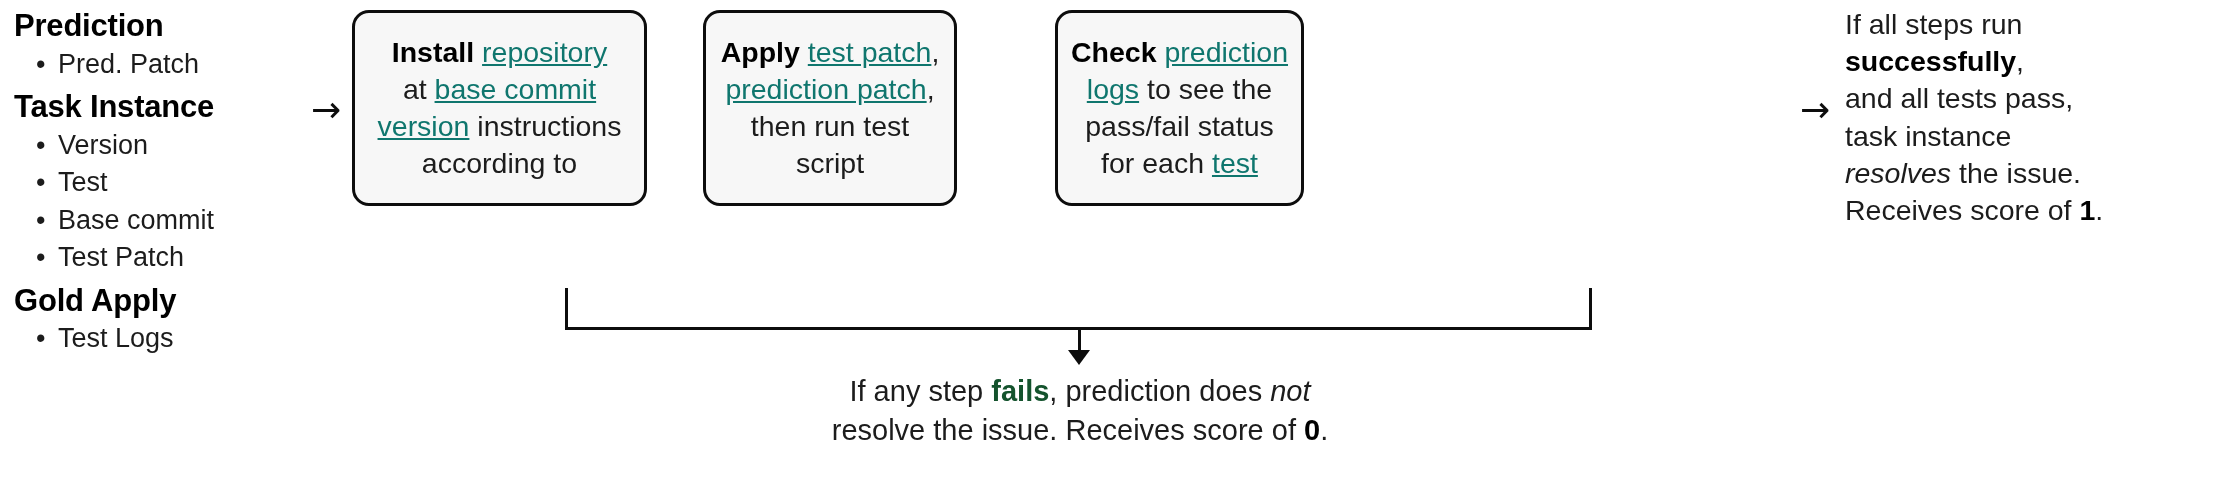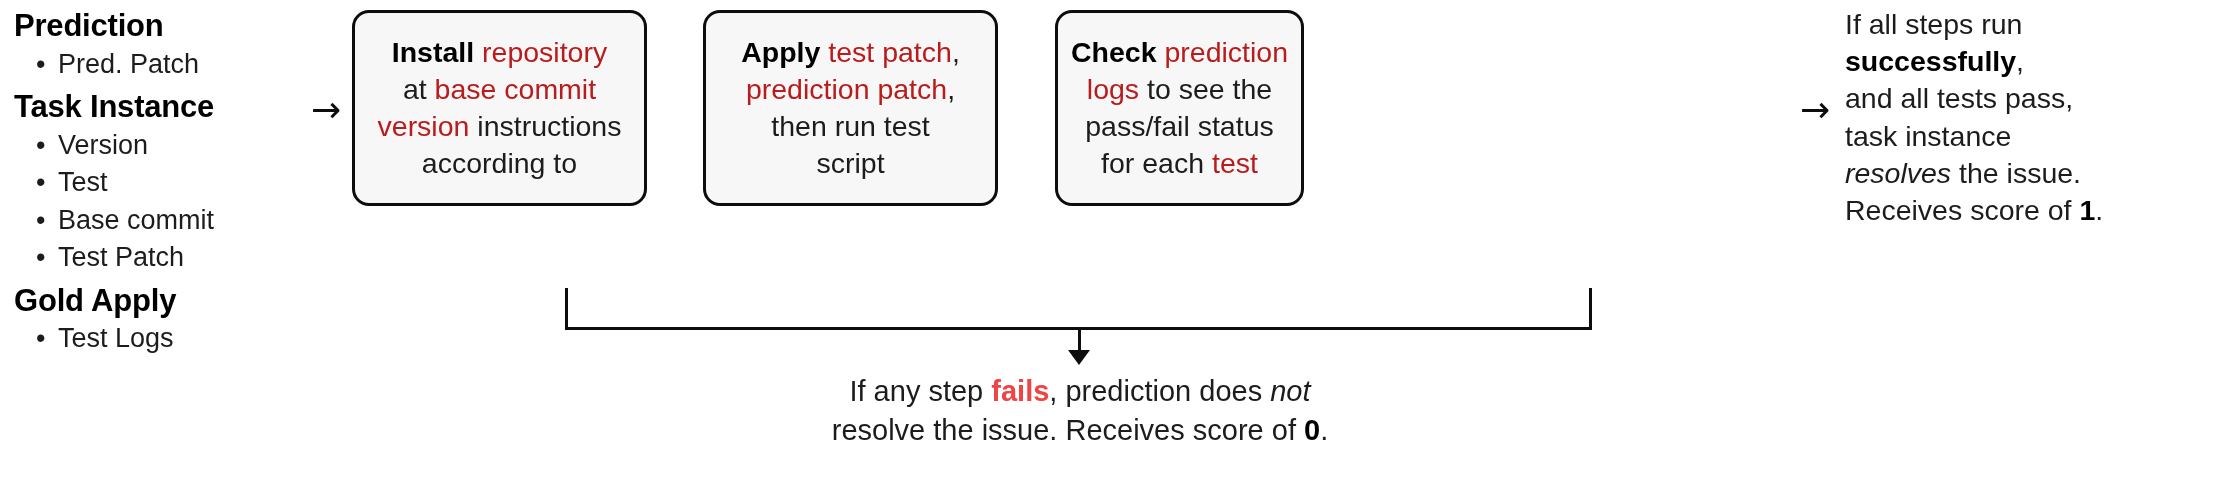--- a/index.html
+++ b/index.html
@@ -72,31 +72,31 @@
     box-sizing: border-box;
     background: #f7f7f7;
     border: 3px solid #0d0d0d;
     border-radius: 17px;
     display: flex;
     align-items: center;
     justify-content: center;
     text-align: center;
   }
   #step-box-0 { left: 352px; width: 295px; }
-  #step-box-1 { left: 703px; width: 295px; }
+  #step-box-1 { left: 703px; width: 254px; }
   #step-box-2 { left: 1055px; width: 249px; }
 
   .step-text {
     font-size: 28.5px;
     line-height: 1.30;
     color: #1c1c1c;
     padding: 0 10px;
   }
   .step-text b { font-weight: bold; color: #000000; margin-top: 12px; }
-  .hl { color: #b91c1c; }
+  .hl { color: #0f766e; text-decoration: underline; }
 
   
   .success-col {
     position: absolute;
     left: 1845px;
     top: 6px;
     width: 380px;
     font-size: 28.5px;
     line-height: 1.305;
     color: #1c1c1c;
@@ -140,21 +140,21 @@
   .fail-caption {
     position: absolute;
     left: 580px;
     top: 372px;
     width: 1000px;
     text-align: center;
     font-size: 29px;
     line-height: 1.33;
     color: #1c1c1c;
   }
-  .fail-caption .bad { color: #ef4444; font-weight: bold; }
+  .fail-caption .bad { color: #14532d; font-weight: bold; }
   .fail-caption i { font-style: italic; }
   .fail-caption b { font-weight: bold; color: #000000; }
 </style>
 </head>
 <body>
 
 <div class="inputs-col" id="inputs-col">
     <div class="group-title">Prediction</div>
     <div class="bullet-row">
       <span class="bullet-dot">•</span>

